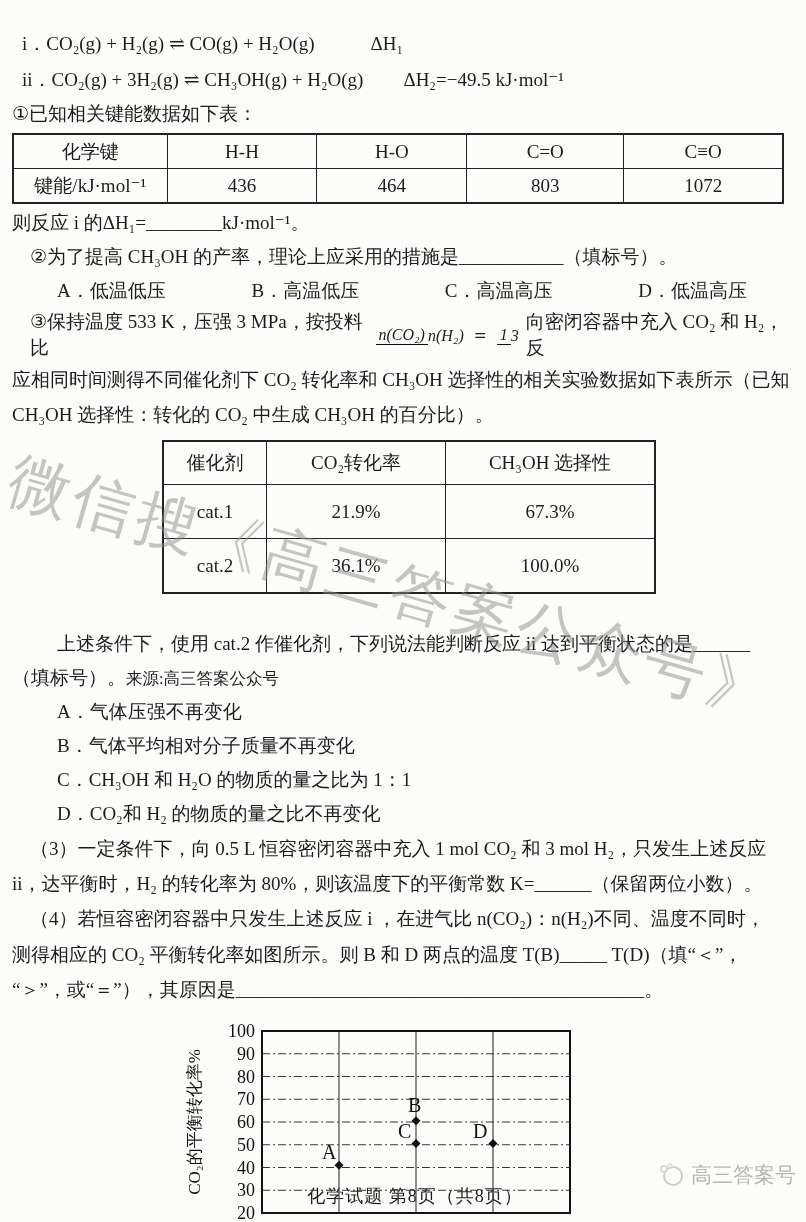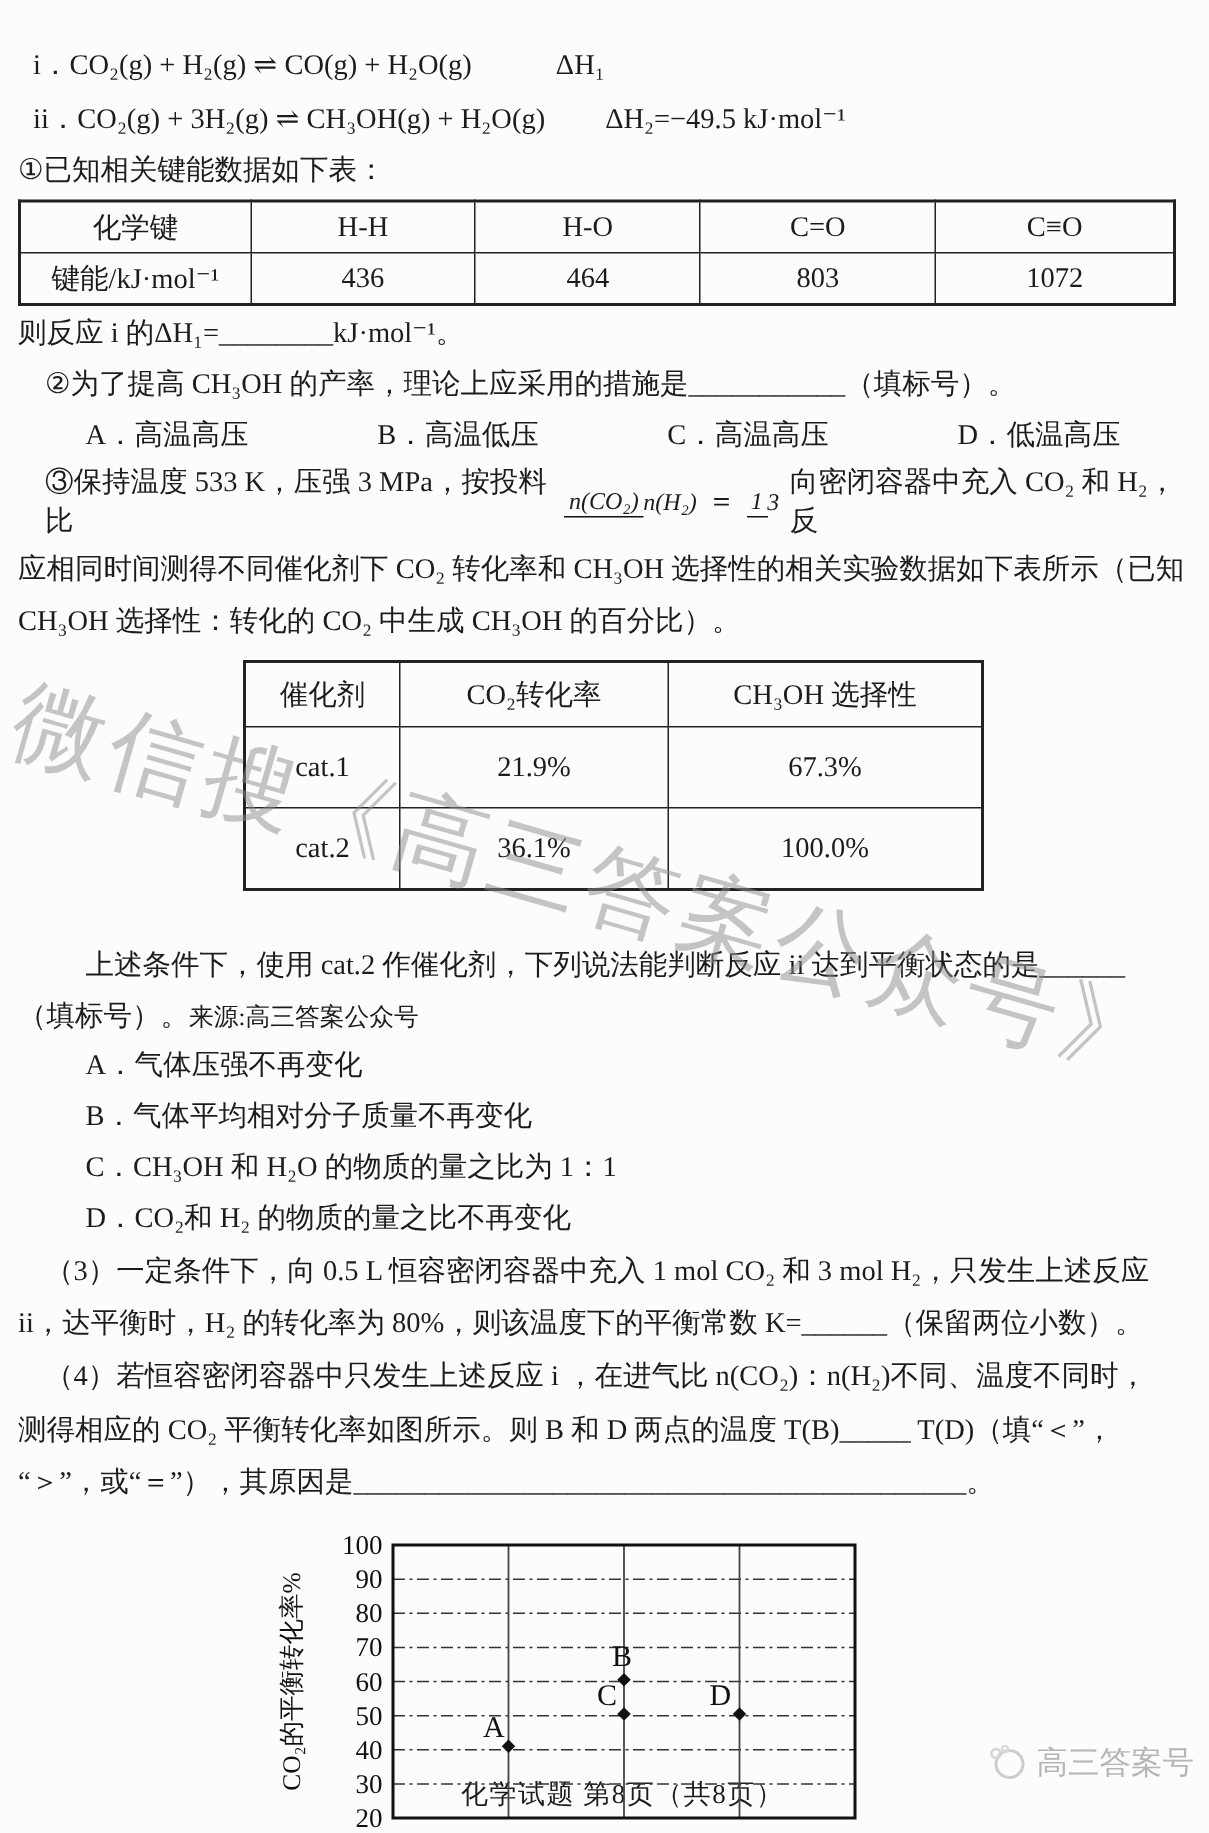--- a/index.html
+++ b/index.html
@@ -23,21 +23,21 @@
   .cat-table{margin:8px 0 10px 150px;border:2px solid #222;}
   .cat-table td{border:1px solid #222;text-align:center;font-size:19px;padding:0 10px;}
   .cat-table tr.hd td{height:42px;}
   .cat-table tr.dr td{height:53px;}
   .cat-table td.c0{width:82px;}
   .cat-table td.c1{width:158px;}
   .cat-table td.c2{width:188px;}
   .opts4{display:flex;margin-left:45px;width:690px;justify-content:space-between;line-height:34px;}
   .opts2{display:flex;margin-left:45px;line-height:34px;flex-direction:column;}
   .opts2 .left{width:362px;flex:none;}
-  .fracline{display:flex;align-items:center;margin-left:18px;min-height:54px;line-height:26px;font-family:Liberation Serif, serif;}
+  .fracline{display:flex;align-items:center;margin-left:18px;min-height:54px;line-height:26px;}
   .frac{display:inline-flex;flex-direction:row;align-items:center;font-size:16px;line-height:19px;margin:0 7px;font-style:italic;}
   .frac .num{border-bottom:1.6px solid #111;padding:0 3px;}
   .src{font-size:16.5px;}
   .watermark{
     position:absolute;top:438px;left:22px;z-index:4;pointer-events:none;
     transform:rotate(16deg);transform-origin:0 0;
     font-size:62px;letter-spacing:4px;white-space:nowrap;
     color:#8e8e8e;opacity:.5;
   }
   .chart-wrap{margin:14px 0 0 172px;}
@@ -79,21 +79,21 @@
       <td>803</td>
       <td>1072</td>
     </tr>
   </tbody>
     </table>
 
   <p>则反应 i 的ΔH₁=________kJ·mol⁻¹。</p>
 
   <p class="indent1">②为了提高 CH₃OH 的产率，理论上应采用的措施是___________（填标号）。</p>
   <div class="opts4">
-    <span>A．高温高压</span>
+    <span>A．低温低压</span>
     <span>B．高温低压</span>
     <span>C．高温高压</span>
     <span>D．低温高压</span>
   </div>
 
   <div class="fracline">
     <span>③保持温度 533 K，压强 3 MPa，按投料比</span>
     <span class="frac">
       <span class="num">n(CO₂)</span>
       <span>n(H₂)</span>

